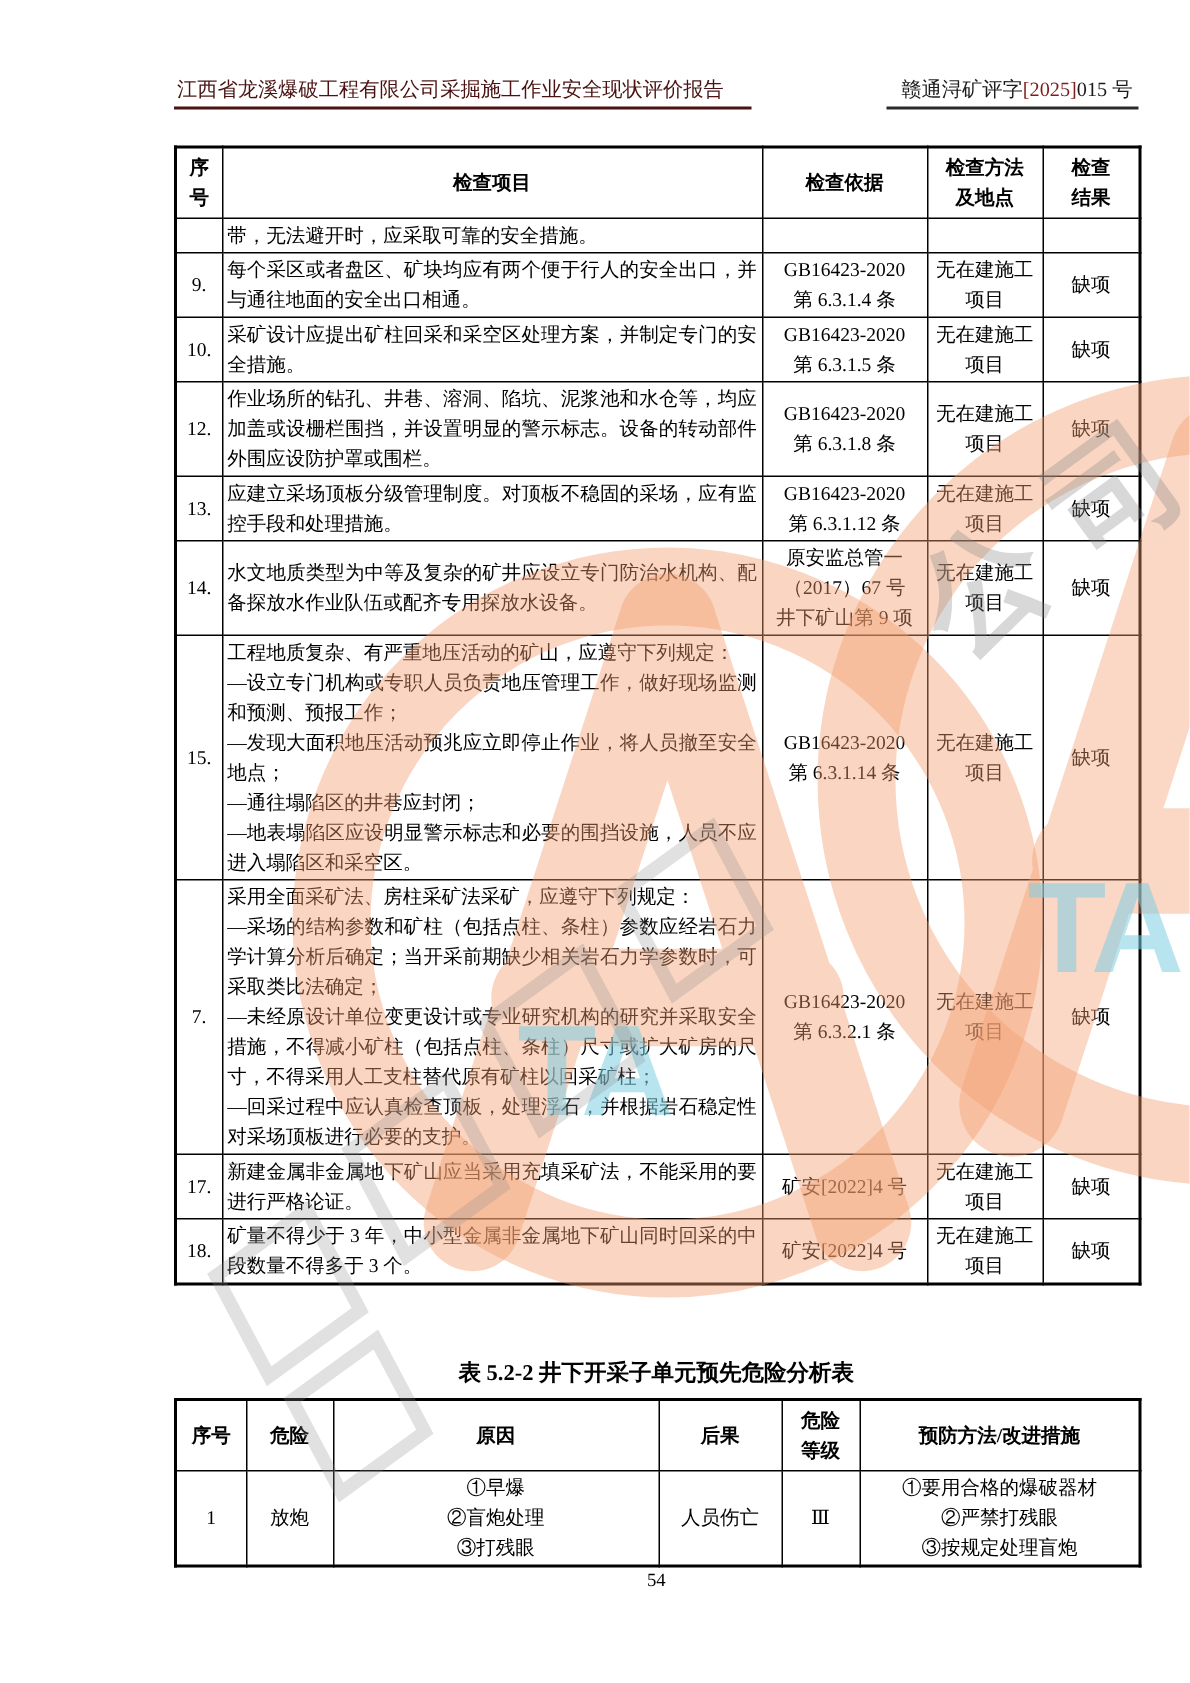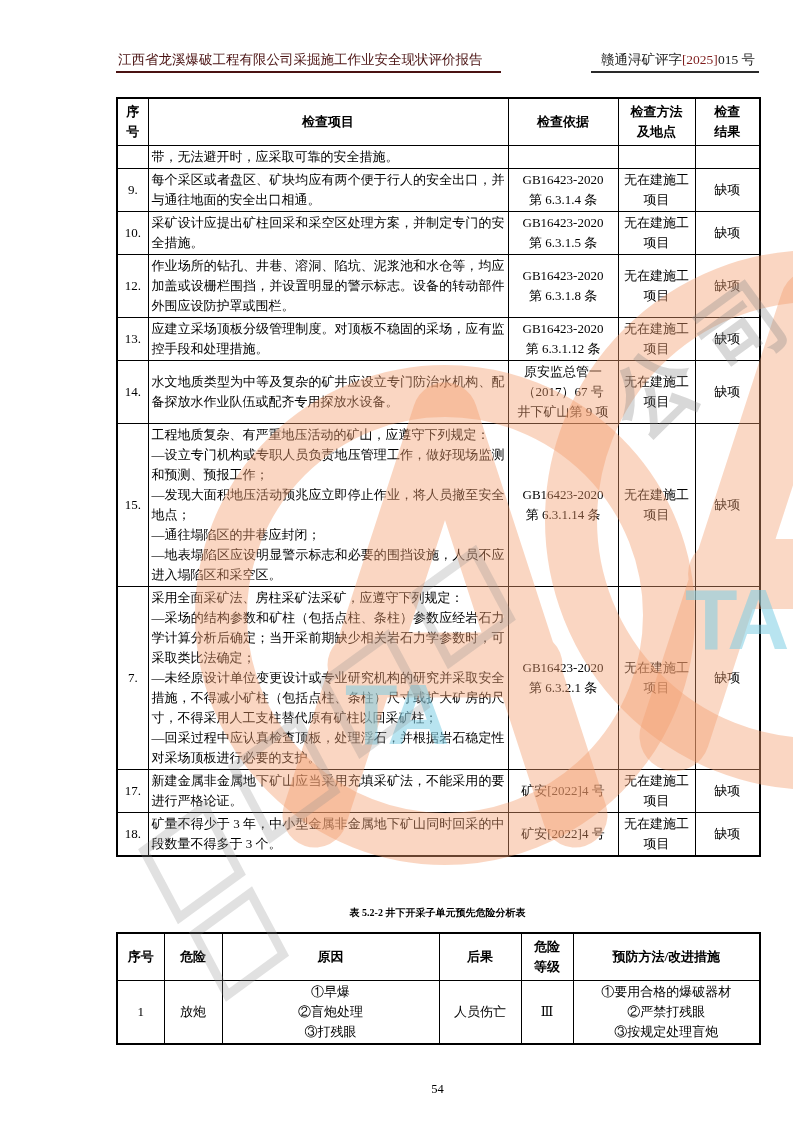--- a/index.html
+++ b/index.html
@@ -40,25 +40,25 @@
   }
   .tbl th{font-weight:bold;text-align:center;padding:3px 2px;}
   .tbl{border:2px solid #000;}
   td.c-no,td.c2-no{text-align:center;}
   td.c-item{text-align:justify;}
   td.c-basis,td.c-method,td.c-result{text-align:center;}
   td.c2-hazard,td.c2-cause,td.c2-consequence,td.c2-level,td.c2-measures{text-align:center;}
   
   .tbl2-title{
     position:absolute;top:906px;left:116px;width:643px;
-    text-align:center;font-weight:bold;font-size:10px;
+    text-align:center;font-weight:bold;font-size:15px;
   }
   
   .page-number{
-    position:absolute;top:1082px;left:116px;width:643px;
+    position:absolute;top:1046px;left:116px;width:643px;
     text-align:center;font-size:12.5px;
   }
   
   .wm-layer{position:absolute;inset:0;z-index:10;pointer-events:none;}
   .wm-logo{position:absolute;}
   .wm-ring{
     position:absolute;inset:0;border-radius:50%;
     border:52px solid rgba(242,158,110,0.42);
   }
   .wm-glyph{position:absolute;inset:0;}

